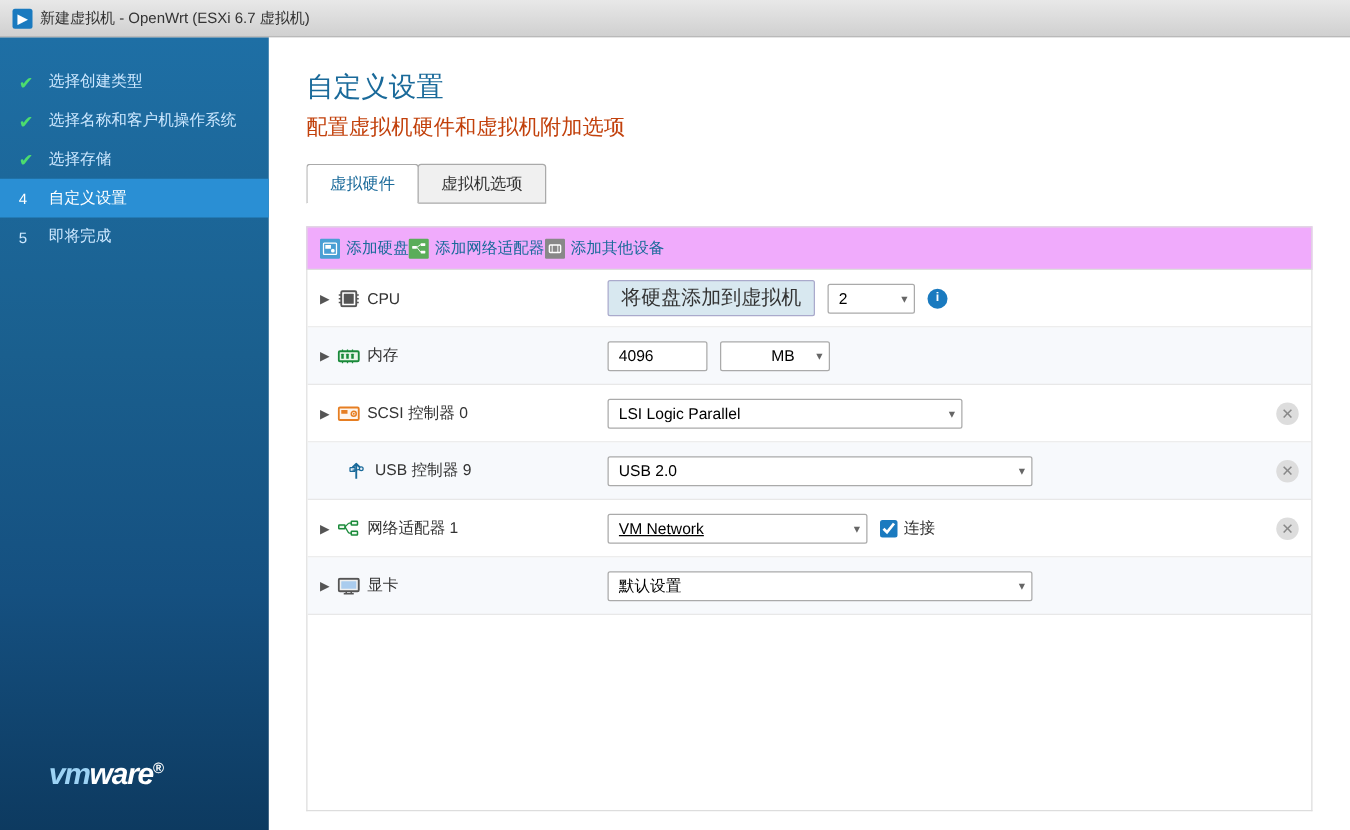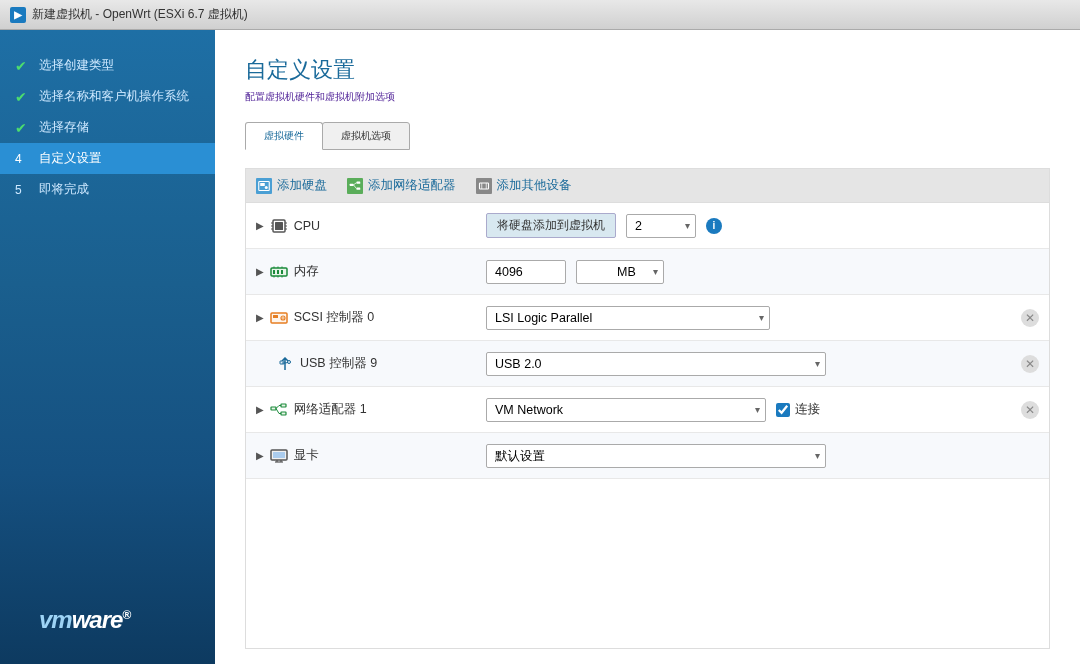--- a/index.html
+++ b/index.html
@@ -94,57 +94,56 @@
       padding: 25px 30px 15px 30px;
       overflow: hidden;
     }
     .page-title {
       font-size: 22px;
       color: #1a6a9a;
       font-weight: normal;
       margin-bottom: 5px;
     }
     .page-subtitle {
-      font-size: 10px;
-      color: #4c1d95;
+      font-size: 17px;
+      color: #c2410c;
       margin-bottom: 18px;
       font-family: Liberation Mono, monospace;
     }
 
     
     .tabs {
       display: flex;
       gap: 0;
       margin-bottom: 18px;
     }
     .tab {
       padding: 6px 18px;
       border: 1px solid #aaa;
       background: #f0f0f0;
-      font-size: 10px;
+      font-size: 13px;
       color: #333;
       cursor: pointer;
       border-radius: 3px 3px 0 0;
     }
     .tab.active {
       background: white;
       border-bottom: 1px solid white;
       color: #1a6a9a;
       z-index: 1;
     }
     .tab:first-child {
       margin-right: -1px;
     }
 
     
     .toolbar {
       display: flex;
-      gap: 20px;
       padding: 8px 10px;
-      background: #e5e5e5;
+      background: #f0abfc;
       border: 1px solid #ddd;
       margin-bottom: 0;
       align-items: center;
     }
     .toolbar-btn {
       display: flex;
       align-items: center;
       gap: 5px;
       color: #1a6a9a;
       cursor: pointer;
@@ -243,21 +242,21 @@
       right: 6px;
       font-size: 10px;
       color: #666;
       pointer-events: none;
     }
     .cpu-select { width: 70px; }
     .mem-input { width: 80px; }
     .mem-select { width: 88px; padding-left: 40px; }
     .wide-select { width: 284px; }
     .usb-select { width: 340px; }
-    .net-select { width: 280px; }
+    .net-select { width: 208px; text-decoration: underline; }
     .display-select { width: 340px; }
 
     .info-icon {
       display: inline-flex;
       width: 16px; height: 16px;
       background: #1a7abf;
       color: white;
       border-radius: 50%;
       align-items: center; justify-content: center;
       font-size: 10px;
@@ -288,21 +287,21 @@
     .connect-check input[type=checkbox] {
       width: 14px; height: 14px;
       accent-color: #1a7abf;
     }
 
     
     .add-disk-btn {
       background: #d8e8f0;
       border: 1px solid #aac;
       padding: 3px 10px;
-      font-size: 12px;
+      font-size: 16px;
       color: #333;
       border-radius: 2px;
       cursor: pointer;
       white-space: nowrap;
     }
 
     
     .footer {
       display: flex;
       justify-content: flex-end;

